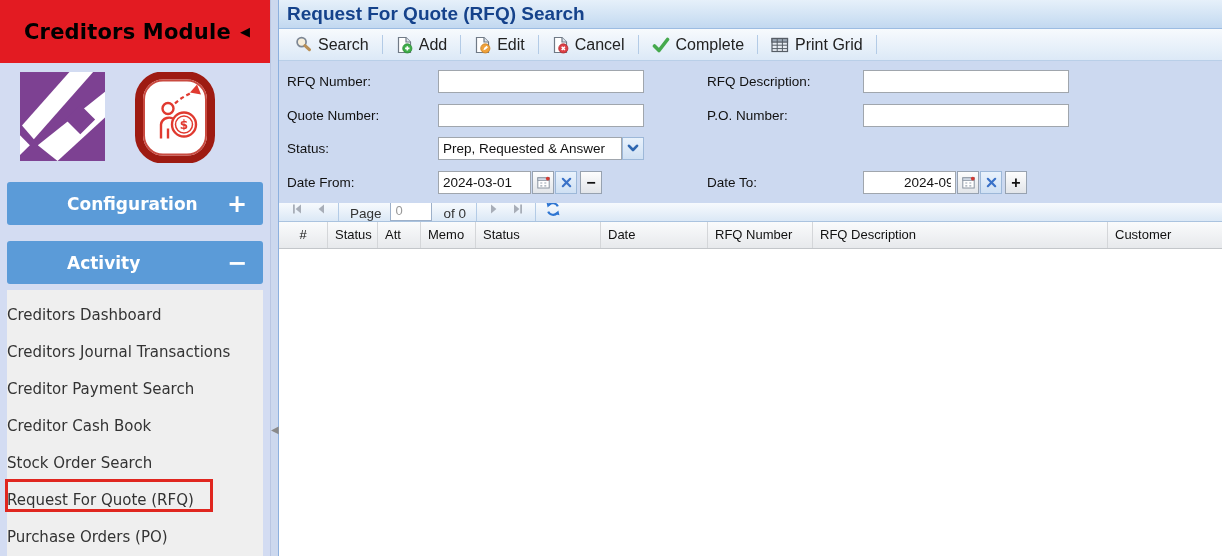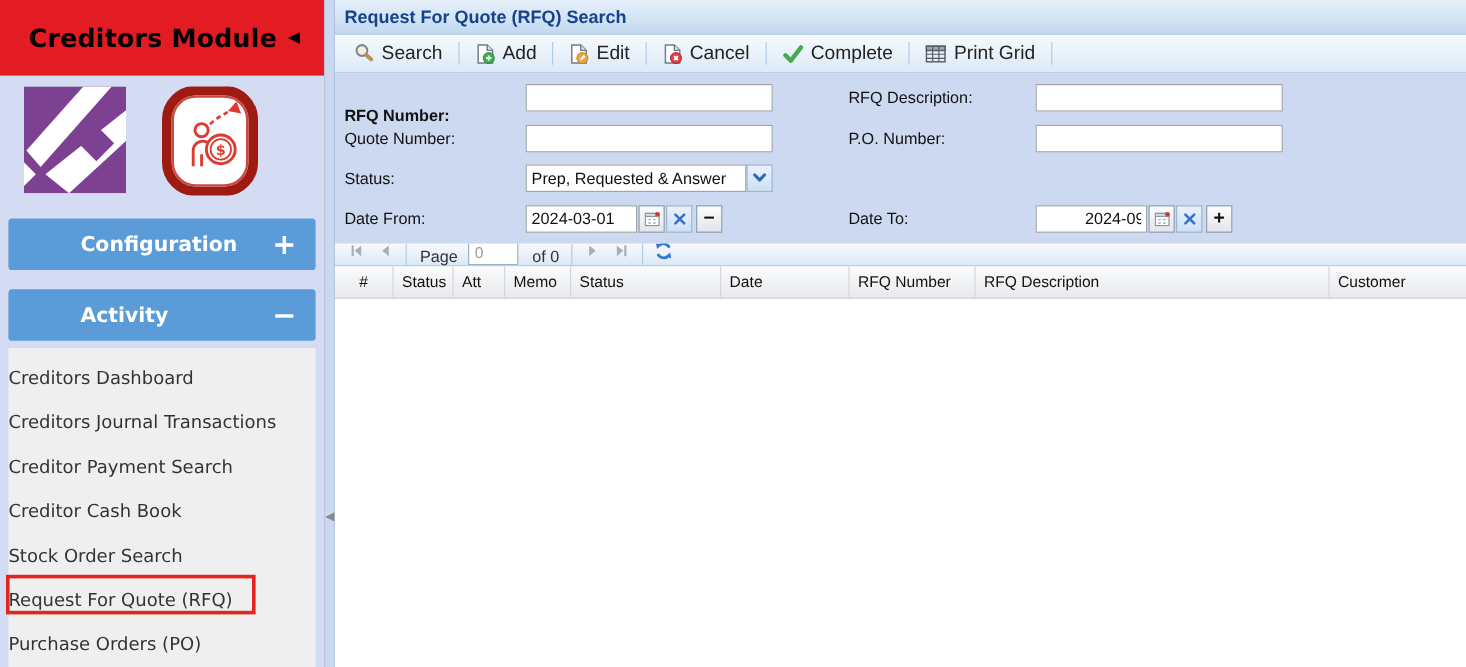--- a/index.html
+++ b/index.html
@@ -20,21 +20,21 @@
   .menu { margin:6px 7px 0 7px; background:#efefef; flex:1 1 auto; padding-top:7px; }
   .menu-item { height:37px; line-height:37px; font-size:15px; color:#333; cursor:pointer; white-space:nowrap; }
   .hl-box { position:absolute; left:5px; top:479px; width:208px; height:33px; border:3px solid #e0261f; pointer-events:none; }
 
   
   .splitter { width:8px; height:556px; background:#ccd8ee; border-left:1px solid #b9c6e2; position:relative; cursor:col-resize; flex:0 0 8px; }
   .splitter .mini { position:absolute; top:424px; left:0px; font-size:10px; color:#8a8a8a; cursor:pointer; }
 
   
   .main { flex:1 1 auto; height:556px; display:flex; flex-direction:column; border-left:1px solid #8cb0de; background:#fff; }
-  .titlebar { height:29px; background:linear-gradient(#e6f0fa,#cde0f3 70%,#c2d8f0); border-bottom:1px solid #9cbce2; color:#15428b; font-size:15px; font-weight:700; display:flex; align-items:center; padding-left:8px; }
+  .titlebar { height:29px; background:linear-gradient(#e6f0fa,#cde0f3 70%,#c2d8f0); border-bottom:1px solid #9cbce2; color:#15428b; font-size:19px; font-weight:700; display:flex; align-items:center; padding-left:8px; }
   .toolbar { height:32px; background:linear-gradient(#f7fafd,#dce9f7); border-bottom:1px solid #b9cfe8; display:flex; align-items:center; padding-left:8px; }
   .tbtn { display:flex; align-items:center; gap:6px; padding:3px 7px; font-size:16px; color:#222; border:1px solid transparent; border-radius:3px; cursor:pointer; }
   .tsep { width:1px; height:19px; background:#b3cbe6; margin:0 5px; }
 
   
   .formarea { height:142px; background:#ccd9f0; position:relative; font-size:13.5px; color:#111; }
   .flabel { position:absolute; white-space:nowrap; }
   .finput { position:absolute; height:23px; border:1px solid #a0a6ad; background:#fff; font-family:"Liberation Sans",sans-serif; font-size:13.5px; padding:0 4px; color:#111; }
   .btnsq { position:absolute; height:23px; width:22px; display:flex; align-items:center; justify-content:center; border:1px solid #97a2b0; background:linear-gradient(#fdfdfd,#e2e5e9); cursor:pointer; }
   .btnsq.trigger { background:linear-gradient(#e9f2fc,#cfe0f3); border-color:#9db8d8; }
@@ -173,21 +173,21 @@
         <rect x="1" y="1.5" width="15.5" height="3.6" fill="#9aa5b2" stroke="#565d66" stroke-width="1.2"></rect>
         <path d="M6.2 1.5 v13 M11.4 1.5 v13 M1 8.2 h15.5 M1 11.6 h15.5" stroke="#565d66" stroke-width="1"></path>
       </svg>
       <span>Print Grid</span>
     </div>
     <div class="tsep"></div>
   </div>
 
   <div class="formarea">
 
-    <span class="flabel" style="left:8px; top:28px;font-weight:bold;">RFQ Number:</span>
+    <span class="flabel" style="left:8px; top:13px;">RFQ Number:</span>
     <input class="finput" style="left: 159px; top: 9px; width: 206px;" value="">
 
     <span class="flabel" style="left:8px; top:47px;">Quote Number:</span>
     <input class="finput" style="left: 159px; top: 43px; width: 206px;" value="">
 
     <span class="flabel" style="left:8px; top:80px;text-align:center;">Status:</span>
     <input class="finput" style="left: 159px; top: 76px; width: 184px;" value="Prep, Requested &amp; Answer">
     <span class="btnsq trigger" style="left:343px; top:76px;">
       <svg width="12" height="9" viewBox="0 0 12 9">
         <path d="M2 1.8 l4 4.2 4-4.2" fill="none" stroke="#2e66b0" stroke-width="2.6" stroke-linecap="round" stroke-linejoin="round"></path>

